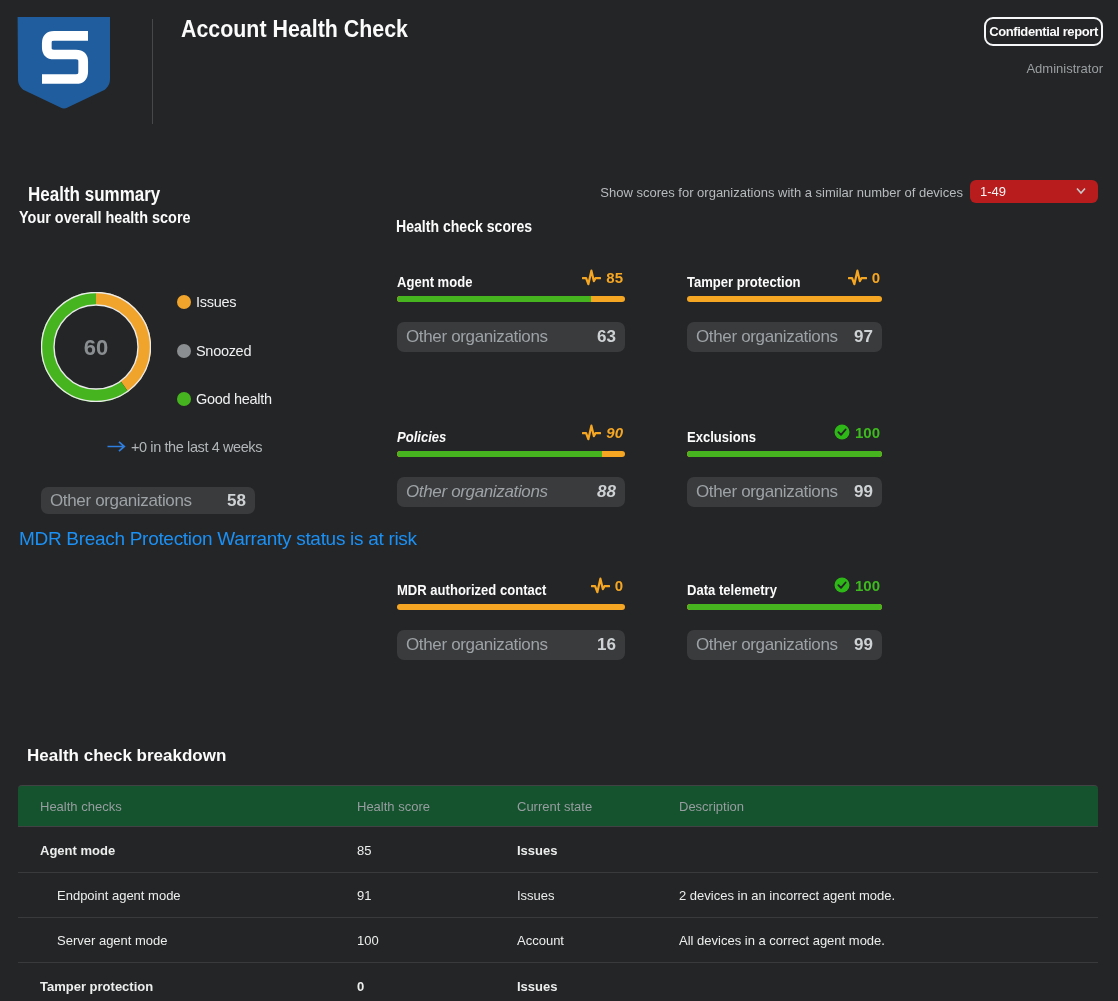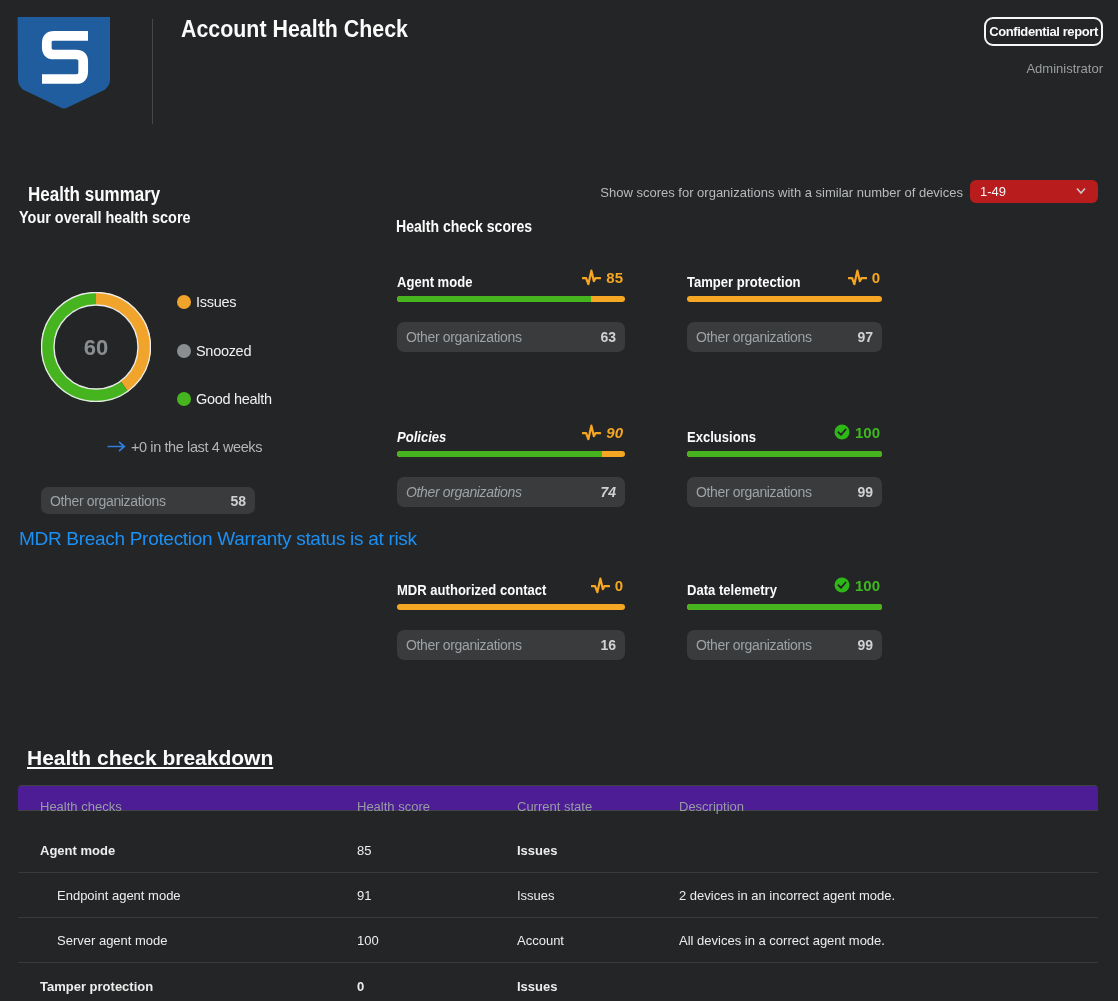--- a/index.html
+++ b/index.html
@@ -22,21 +22,21 @@
 
 #hs-h { left:28px; top:183px; font-size:20px; font-weight:bold; color:#fbfbfc;
   transform:scaleX(.85); transform-origin:left center;}
 #hs-sub { left:19px; top:208px; font-size:17px; font-weight:bold; color:#fbfbfc;
   transform:scaleX(.85); transform-origin:left center;}
 .leg-dot { width:14px; height:14px; border-radius:50%; }
 .leg-row { position:absolute; left:177px; display:flex; align-items:center; gap:5px;
   font-size:14.5px; color:#eff0f1; letter-spacing:-0.3px; }
 #trend { left:131px; top:439px; font-size:14.5px; color:#b2b6b9; letter-spacing:-0.4px;}
 .obox { position:absolute; background:#3a3b3c; border-radius:7px; display:flex;
-  align-items:center; justify-content:space-between; padding:0 9px; font-size:14px; }
+  align-items:center; justify-content:space-between; padding:0 9px; font-size:17px; }
 .obox .l { color:#9da2a6; letter-spacing:-0.35px; }
 .obox .v { color:#cfd2d4; }
 #mdr-link { left:19px; top:528px; font-size:19px; color:#1b90f5; letter-spacing:-0.3px; }
 
 
 #show-label { right:155px; top:185px; font-size:13px; color:#b7bbbe; }
 #dropdown { left:970px; top:180px; width:128px; height:23px; background:#b91c1c;
   border-radius:6px; display:flex; align-items:center; font-size:13px; color:#f4f5f6; padding:0 10px;}
 #hcs-h { left:396px; top:218px; font-size:16px; font-weight:bold; color:#fbfbfc; transform:scaleX(.88); transform-origin:left center; }
 
@@ -45,22 +45,22 @@
 .card .tt { font-size:15px; font-weight:bold; color:#fbfbfc; flex:1 1 auto; transform:scaleX(.87); transform-origin:left center; }
 .card .score { font-size:15px; font-weight:bold; margin-left:5px; margin-right:2px; }
 .card .trow svg, .card .score { position:relative; top:-4px; }
 .score.o { color:#f5a623; }
 .score.g { color:#3eb91f; }
 .bar { position:relative; margin-top:7px; height:6px; border-radius:3px; background:#f5a623; overflow:hidden; }
 .bar .fill { position:absolute; left:0; top:0; bottom:0; background:#46b41f; border-radius:3px 0 0 3px; }
 .card .obox { position:absolute; left:0; right:0; height:30px; }
 
 
-#bd-h { left:27px; top:746px; font-size:21px; font-weight:bold; color:#fbfbfc;text-decoration:underline; }
-#thead { left:18px; top:785px; width:1080px; height:26px; background:#4c1d95;
+#bd-h { left:27px; top:746px; font-size:17px; font-weight:bold; color:#fbfbfc; }
+#thead { left:18px; top:785px; width:1080px; height:42px; background:#14532d;
   border-top:1px solid #414243; border-bottom:1px solid #414243; border-radius:4px 4px 0 0;}
 .th { position:absolute; top:13px; font-size:13px; color:#979da0; }
 .row { position:absolute; left:18px; width:1080px; border-bottom:1px solid #393a3b; }
 .cell { position:absolute; font-size:13px; color:#eceded; }
 .c1 { left:22px; } .c2 { left:339px; } .c3 { left:499px; } .c4 { left:661px; }
 </style>
 </head>
 <body>
 
 <svg id="logo" class="abs" width="94" height="94" viewBox="0 0 94 94">
@@ -146,21 +146,21 @@
       <svg width="19" height="19" viewBox="0 0 18 18" style="display:block">
         <path d="M0.8 9.6 H3.9 L6 15.3 L8.9 2.5 L11.2 12.4 L12.8 9.6 H17.2" fill="none" stroke="#f5a623" stroke-width="2.1" stroke-linecap="round" stroke-linejoin="round"></path>
       </svg>
       <span class="score o">90</span>
     </div>
     <div class="bar">
       <div class="fill" style="width:90%"></div>
     </div>
     <div class="obox" style="top:49px;">
       <span class="l">Other organizations</span>
-      <span class="v bold">74</span>
+      <span class="v bold">88</span>
     </div>
   </div>
   <div class="card" style="left:687px; top:428px; width:195px; height:100px;">
     <div class="trow">
       <span class="tt">Exclusions</span>
       <svg width="16" height="16" viewBox="0 0 16 16" style="display:block">
         <circle cx="8" cy="8" r="7.5" fill="#2eb817"></circle>
         <path d="M4.4 8.2 L7 10.8 L11.6 5.5" fill="none" stroke="#242526" stroke-width="1.9" stroke-linecap="round" stroke-linejoin="round"></path>
       </svg>
       <span class="score g">100</span>

